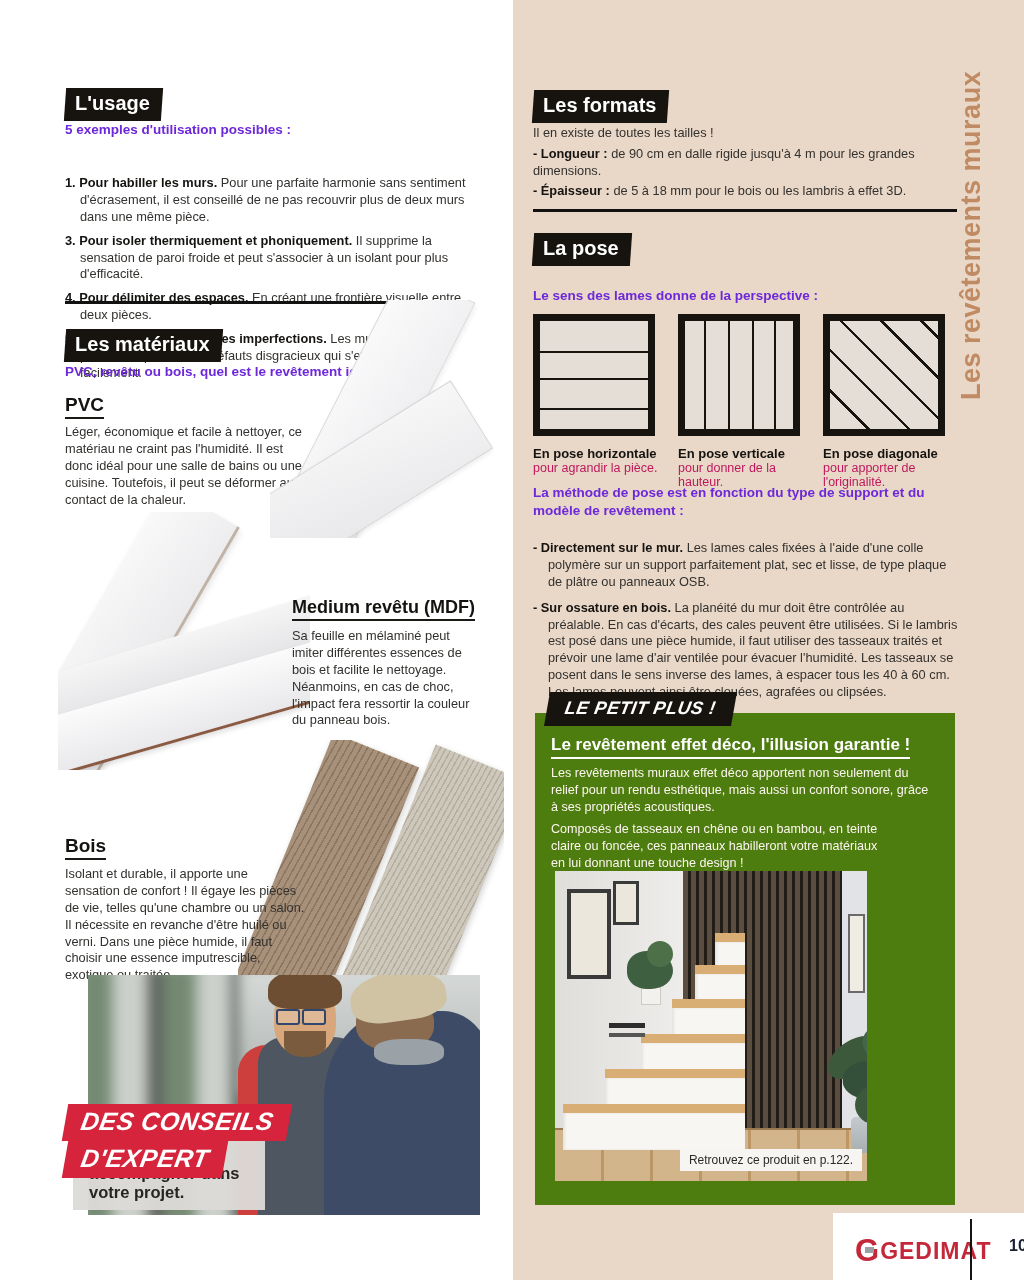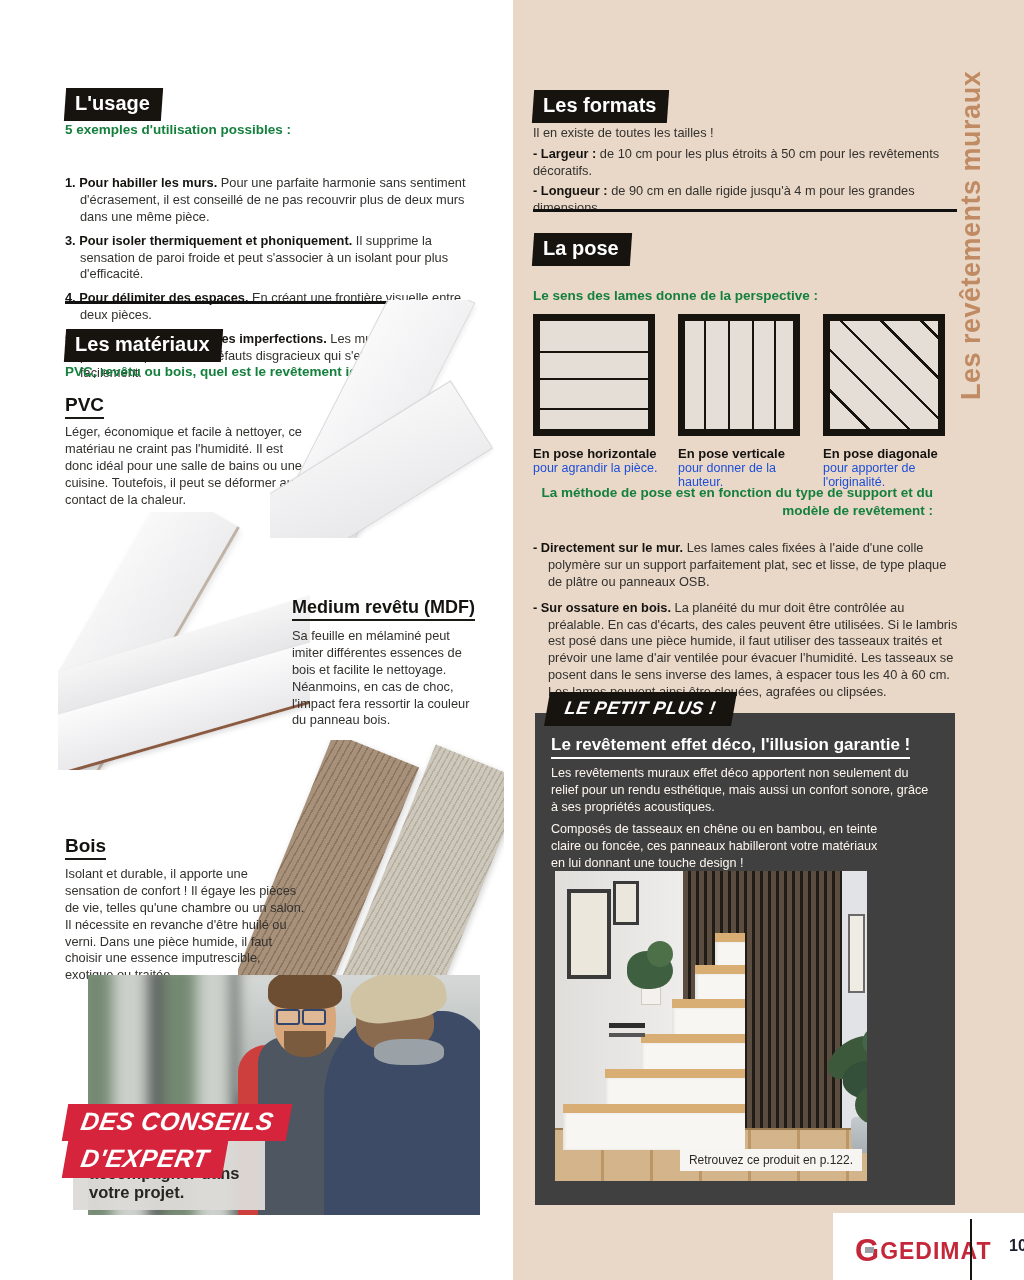--- a/index.html
+++ b/index.html
@@ -4,39 +4,39 @@
 <style>
   html,body{margin:0;padding:0;background:#888;}
   #page{position:relative;width:1024px;height:1280px;background:#ffffff;overflow:hidden;
         font-family:"Liberation Sans",sans-serif;color:#2b2a28;}
   .abs{position:absolute;}
   
   .label-black{display:inline-block;background:#17140f;color:#fff;font-weight:bold;
     font-size:20px;padding:4px 12px 6px 10px;transform:skewX(-4deg);}
   .label-black>span{display:inline-block;transform:skewX(4deg);}
   
-  .bold-line{font-weight:bold;font-size:13.5px;color:#15803d;text-align:right;}
+  .bold-line{font-weight:bold;font-size:13.5px;color:#6d28d9;}
   .body{font-size:12.8px;line-height:1.32;color:#33312e;}
   .body b{color:#151310;}
   .u-item{margin:0 0 7px 0;padding-left:15px;text-indent:-15px;}
   .hline{background:#111;height:3px;}
   .mat-title{font-weight:bold;font-size:19px;color:#151310;display:inline-block;
     border-bottom:2px solid #1b1916;padding-bottom:1px;}
   
   #beige{left:513px;top:0;width:511px;height:1280px;background:#e9d8c8;}
   .fmt-item{margin:0 0 3px 0;}
   
   .diag{width:108px;height:108px;background:#e4ded6;border:7px solid #17140f;position:absolute;top:0;}
   .diag .ln{position:absolute;background:#17140f;}
   .diag-cap-b{font-weight:bold;font-size:13px;color:#151310;}
-  .diag-cap-t{font-size:12.5px;color:#1d4ed8;}
+  .diag-cap-t{font-size:12.5px;color:#be185d;}
   
   #banner-pp{background:#17140f;color:#fff;font-style:italic;font-weight:800;
     font-size:18px;letter-spacing:.5px;padding:6px 18px 7px;transform:skewX(-10deg);z-index:5;}
-  #brown{left:535px;top:713px;width:420px;height:492px;background:#404040;}
+  #brown{left:535px;top:713px;width:420px;height:492px;background:#4d7c0f;}
   #pp-headline{font-weight:bold;font-size:17px;color:#fff;display:inline-block;
     border-bottom:2px solid #fff;padding-bottom:2px;}
   .pp-para{color:#fdf6ef;font-size:12.6px;line-height:1.34;}
   
   #stairs{left:20px;top:158px;width:312px;height:310px;background:#ecebe8;overflow:hidden;}
   .step{position:absolute;background:#f7f6f3;border-top:9px solid #d9ae74;
     box-shadow:inset 2px 0 3px rgba(0,0,0,.08);}
   
   #expert{left:88px;top:975px;width:392px;height:240px;background:#c7ccc6;overflow:hidden;}
   #expert .blur{position:absolute;filter:blur(7px);}
@@ -148,22 +148,22 @@
     <div>pour vous accompagner dans votre projet.</div>
   </div>
   <div class="abs banner-red" style="left:65px;top:1104px;"><span>DES CONSEILS</span></div>
   <div class="abs banner-red" style="left:65px;top:1141px;"><span>D'EXPERT</span></div>
 
   <div class="abs" style="left:533px;top:90px;">
     <span class="label-black"><span>Les formats</span></span>
   </div>
   <div class="abs body" style="left:533px;top:125px;">Il en existe de toutes les tailles !</div>
   <div class="abs body" style="left:533px;top:146px;width:426px;">
-    <p class="fmt-item"><b>- Largeur :</b> <span>de 10 cm pour les plus étroits à 50 cm pour les revêtements décoratifs.</span></p>
     <p class="fmt-item"><b>- Longueur :</b> <span>de 90 cm en dalle rigide jusqu'à 4 m pour les grandes dimensions.</span></p>
+    <p class="fmt-item"><b>- Épaisseur :</b> <span>de 5 à 18 mm pour le bois ou les lambris à effet 3D.</span></p>
   </div>
 
   <div class="abs hline" style="left:533px;top:209px;width:424px;"></div>
 
   <div class="abs" style="left:533px;top:233px;">
     <span class="label-black"><span>La pose</span></span>
   </div>
   <div class="abs bold-line" style="left:533px;top:288px;">Le sens des lames donne de la perspective :</div>
 
   <div class="abs" style="left:533px;top:314px;width:424px;height:124px;">

